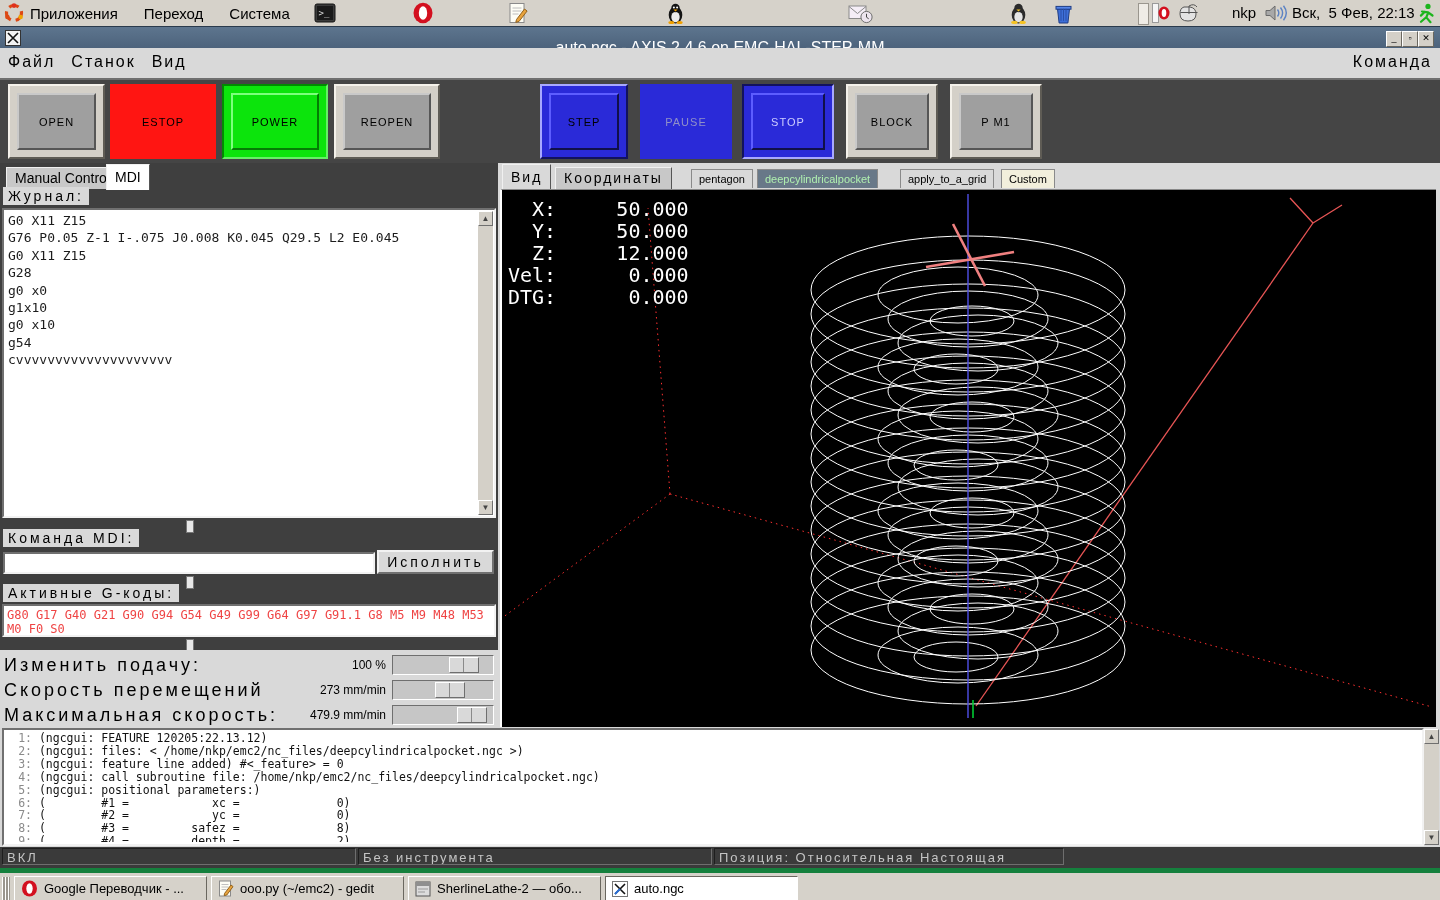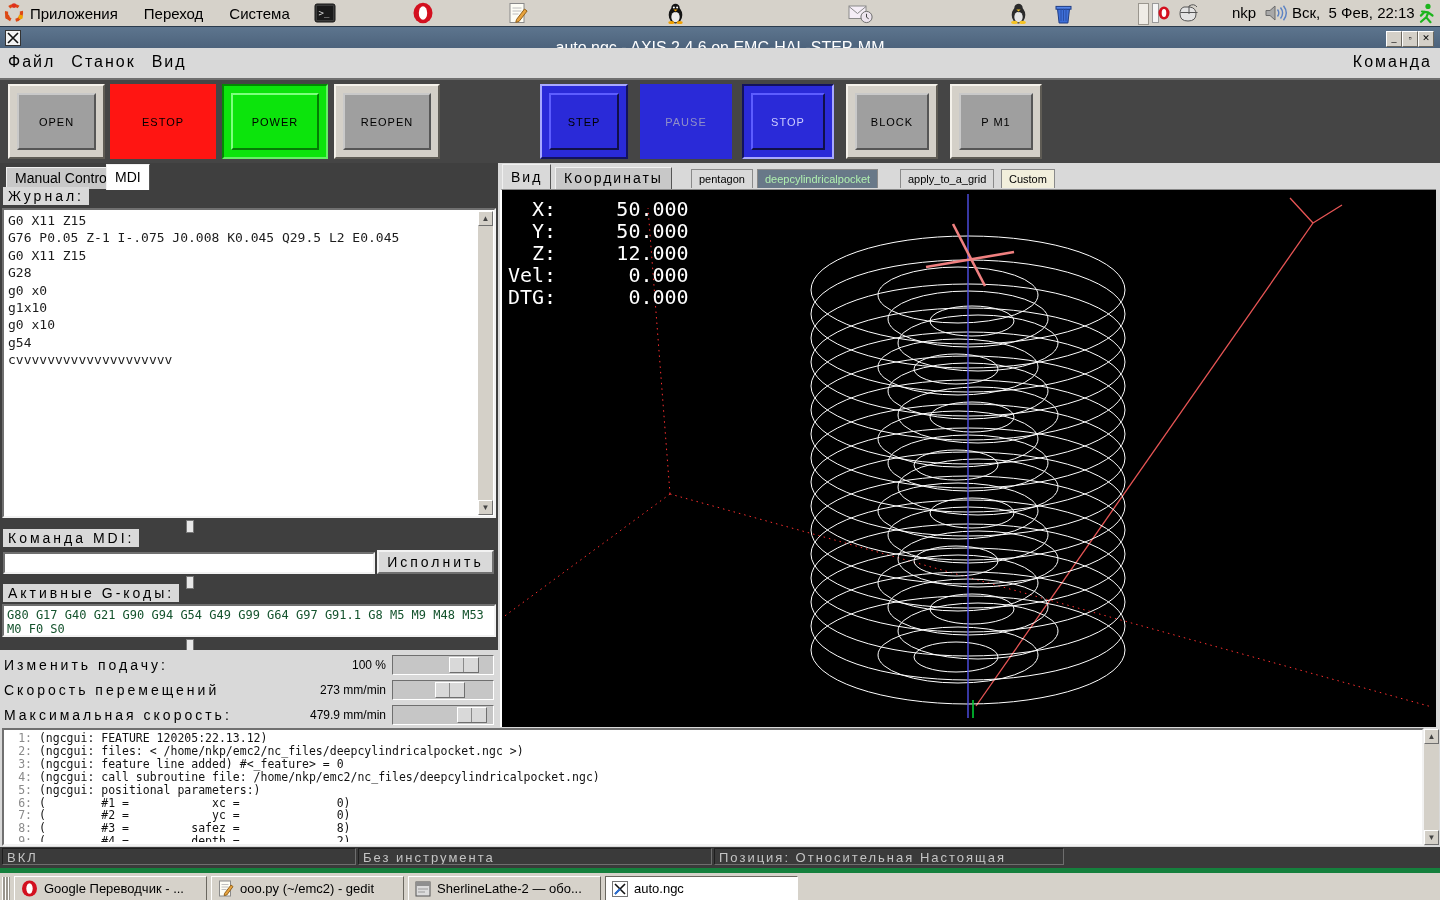--- a/index.html
+++ b/index.html
@@ -67,21 +67,21 @@
   .log-lines{position:absolute;left:4px;top:2px;right:18px;bottom:2px;overflow:hidden;
              font-size:13px;line-height:17.4px;color:#1c1c1c;white-space:pre;}
   .scrollbar-v{position:absolute;right:1px;top:1px;width:15px;bottom:1px;background:#d4d0c8;}
   .sb-btn{position:absolute;left:0;width:15px;height:15px;background:#d4d0c8;
           border-top:1px solid #fff;border-left:1px solid #fff;border-right:1px solid #6f6f6f;
           border-bottom:1px solid #6f6f6f;font-size:8px;color:#444;text-align:center;line-height:14px;box-sizing:border-box;}
   .sash{position:absolute;left:186px;width:6px;height:11px;background:#e8e8e8;
         border:1px solid #777;}
   .slider-zone{position:absolute;left:0;top:487px;width:498px;height:77px;background:#d9d9d9;}
   .slider-row{position:absolute;left:4px;width:490px;height:22px;display:flex;align-items:center;}
-  .slider-label{font-size:14px;letter-spacing:3px;color:#000;white-space:nowrap;}
+  .slider-label{font-size:18px;letter-spacing:3px;color:#000;white-space:nowrap;}
   .slider-value{margin-left:auto;font-size:12px;color:#000;white-space:nowrap;padding-right:6px;}
   .slider-track{position:relative;width:100px;height:18px;background:#c6c6c6;flex:none;
                 border-top:1px solid #6f6f6f;border-left:1px solid #6f6f6f;
                 border-bottom:1px solid #fff;border-right:1px solid #fff;}
   .slider-thumb{position:absolute;top:1px;width:28px;height:14px;background:#d9d9d9;
                 border-top:1px solid #fff;border-left:1px solid #fff;
                 border-bottom:1px solid #6f6f6f;border-right:1px solid #6f6f6f;}
   .slider-thumb::after{content:"";position:absolute;left:13px;top:0;bottom:0;width:1px;background:#8a8a8a;}
   
   .right-panel{position:absolute;left:498px;top:163px;width:942px;height:564px;background:#d9d9d9;}
@@ -309,21 +309,21 @@
     </div>
     <input class="abs mono" style="left: 3px; top: 389px; width: 364px; height: 16px; border-width: 2px; border-style: solid; border-color: rgb(112, 112, 112) rgb(242, 242, 242) rgb(242, 242, 242) rgb(112, 112, 112); font-size: 13px;" value="">
     <div class="abs raised-chip" style="left:377px;top:387px;width:117px;height:24px;text-align:center">
       <span style="font-size:14px;letter-spacing:3px;line-height:20px">Исполнить</span>
     </div>
     <div class="sash" style="top:413px"></div>
     <div class="abs" style="left:3px;top:421px">
       <span class="chip">Активные G-коды:</span>
     </div>
     <div class="abs sunken" style="left:2px;top:441px;width:494px;height:33px">
-      <div class="mono" style="padding:2px 3px;font-size:12px;color:#14532d">G80 G17 G40 G21 G90 G94 G54 G49 G99 G64 G97 G91.1 G8 M5 M9 M48 M53 M0 F0 S0</div>
+      <div class="mono" style="padding:2px 3px;font-size:12px;color:#ef4444">G80 G17 G40 G21 G90 G94 G54 G49 G99 G64 G97 G91.1 G8 M5 M9 M48 M53 M0 F0 S0</div>
     </div>
     <div class="sash" style="top:476px"></div>
     <div class="slider-zone" id="slider-zone">
         <div class="slider-row" style="top: 4px;">
           <span class="slider-label">Изменить подачу:</span>
           <span class="slider-value">100 %</span>
           <div class="slider-track">
             <div class="slider-thumb" style="left: 56%;"></div>
           </div>
         </div>

